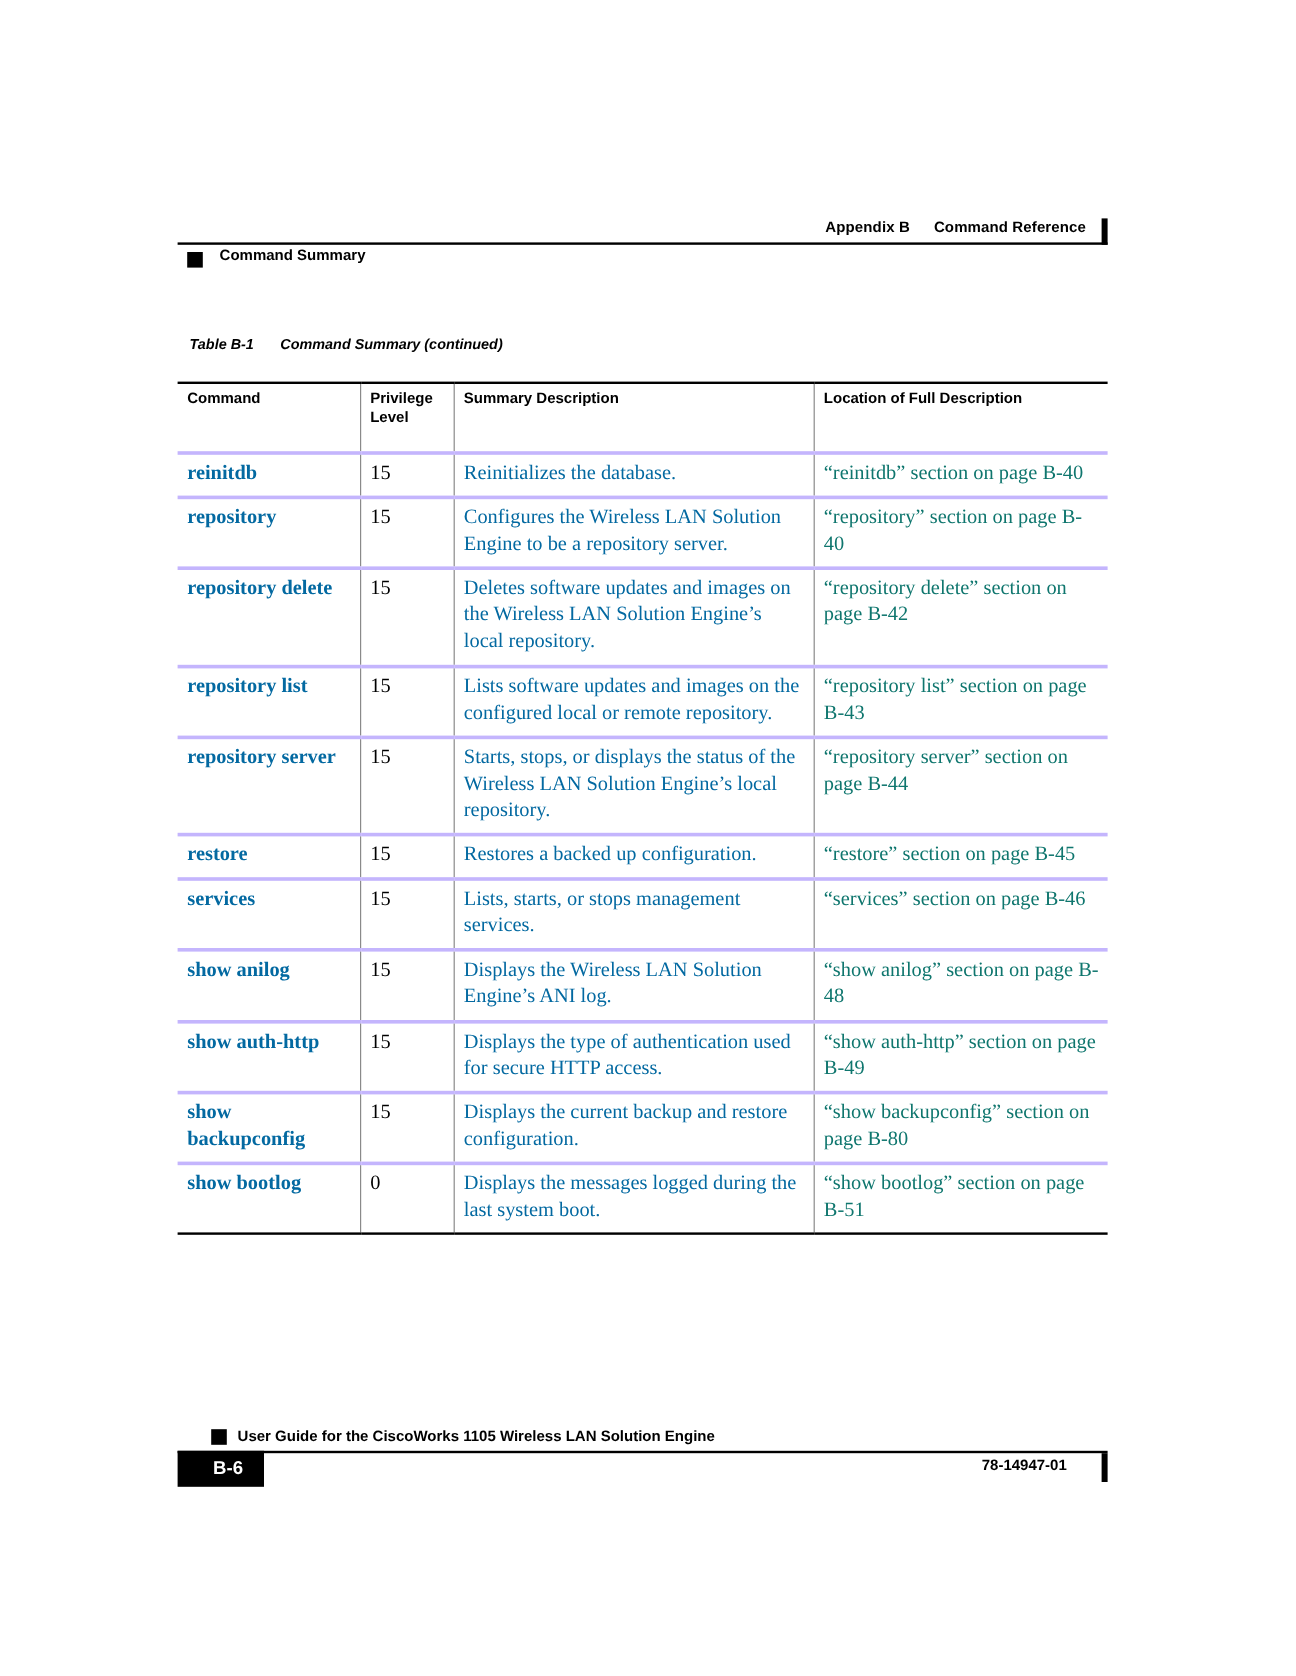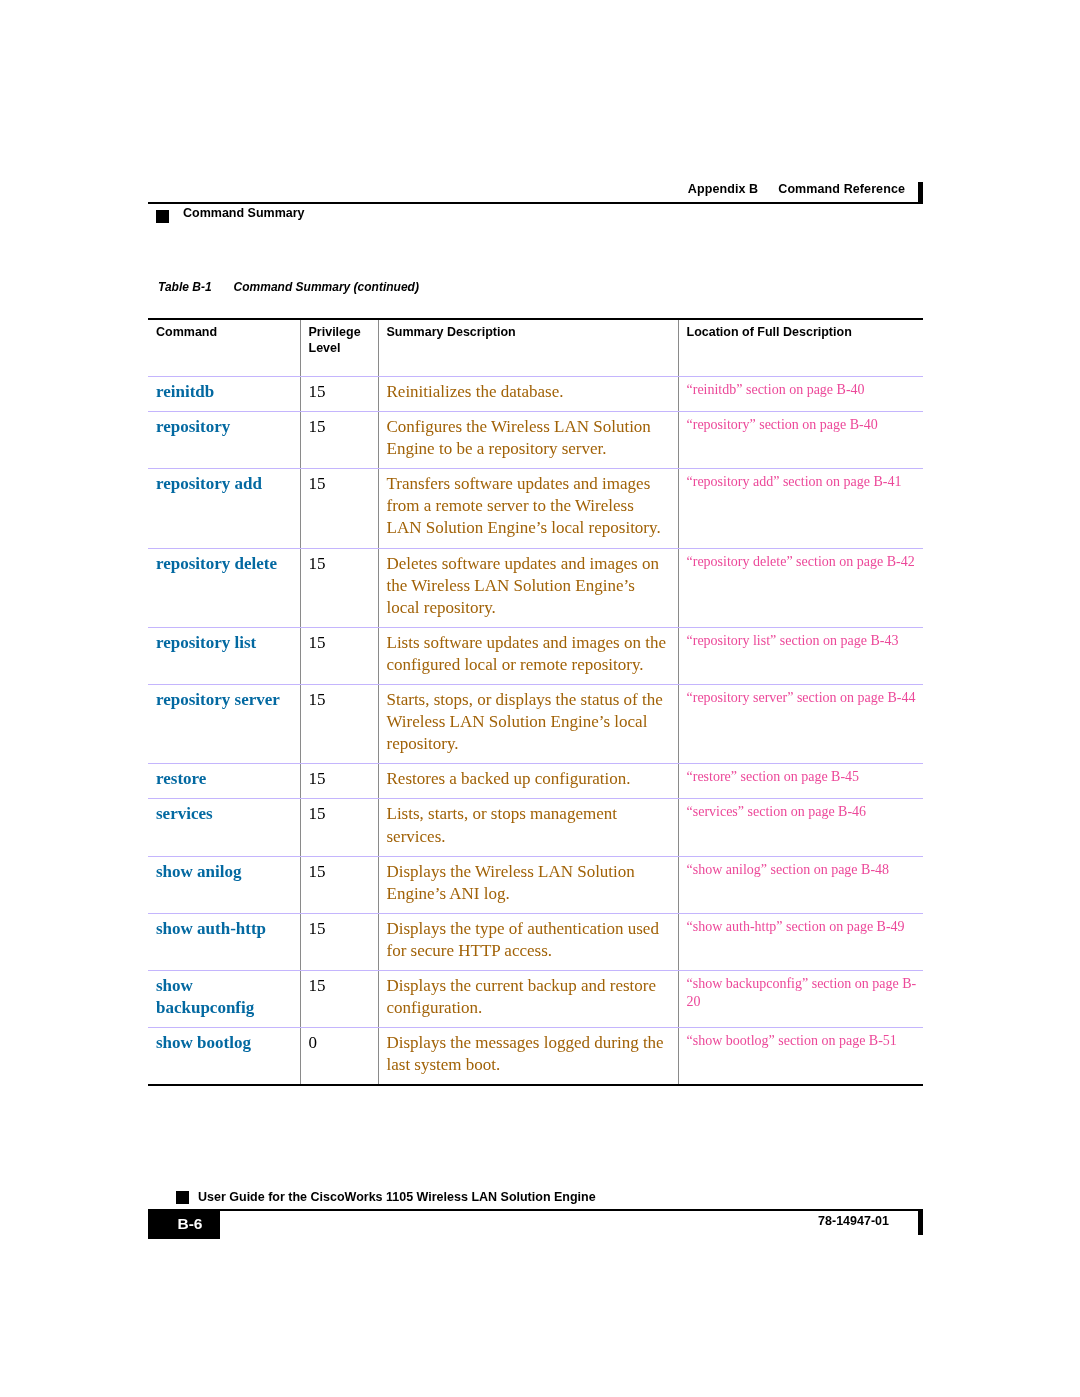--- a/index.html
+++ b/index.html
@@ -110,21 +110,21 @@
   }
   .cmd-table col.c-command { width: 152px; }
   .cmd-table col.c-level   { width: 78px; }
   .cmd-table col.c-summary { width: 300px; }
   .cmd-table col.c-loc     { width: 245px; }
 
   .cmd-table th, .cmd-table td {
     vertical-align: top;
     padding: 4px 6px 8px 8px;
     border-left: 1px solid #8a8a8a;
-    border-bottom: 1px solid #c4b5fd;
+    border-bottom: 3px solid #c4b5fd;
     line-height: 1.30;
   }
   .cmd-table th:first-child,
   .cmd-table td:first-child {
     border-left: none;
     padding-left: 8px;
   }
 
   thead th {
     font-family: "Liberation Sans", sans-serif;
@@ -156,27 +156,27 @@
     font-size: 17px;
   }
   .cell-level {
     font-family: "Liberation Serif", serif;
     color: #000;
     font-size: 17px;
     padding-left: 7px;
   }
   .cell-summary {
     font-family: "Liberation Serif", serif;
-    color: #a16207;
+    color: #0369a1;
     font-size: 17px;
   }
   .cell-loc {
     font-family: "Liberation Serif", serif;
-    color: #ec4899;
-    font-size: 14px;
+    color: #0f766e;
+    font-size: 17px;
   }
 
   
   .running-footer {
     position: absolute;
     left: 148px;
     top: 1190px;
     width: 775px;
     height: 50px;
   }
@@ -301,26 +301,20 @@
           <td class="cell-summary">Reinitializes the database.</td>
           <td class="cell-loc">“reinitdb” section on page B-40</td>
         </tr>
         <tr>
           <td class="cell-command">repository</td>
           <td class="cell-level">15</td>
           <td class="cell-summary">Configures the Wireless LAN Solution Engine to be a repository server.</td>
           <td class="cell-loc">“repository” section on page B-40</td>
         </tr>
         <tr>
-          <td class="cell-command">repository add</td>
-          <td class="cell-level">15</td>
-          <td class="cell-summary">Transfers software updates and images from a remote server to the Wireless LAN Solution Engine’s local repository.</td>
-          <td class="cell-loc">“repository add” section on page B-41</td>
-        </tr>
-        <tr>
           <td class="cell-command">repository delete</td>
           <td class="cell-level">15</td>
           <td class="cell-summary">Deletes software updates and images on the Wireless LAN Solution Engine’s local repository.</td>
           <td class="cell-loc">“repository delete” section on page B-42</td>
         </tr>
         <tr>
           <td class="cell-command">repository list</td>
           <td class="cell-level">15</td>
           <td class="cell-summary">Lists software updates and images on the configured local or remote repository.</td>
           <td class="cell-loc">“repository list” section on page B-43</td>
@@ -352,21 +346,21 @@
         <tr>
           <td class="cell-command">show auth-http</td>
           <td class="cell-level">15</td>
           <td class="cell-summary">Displays the type of authentication used for secure HTTP access.</td>
           <td class="cell-loc">“show auth-http” section on page B-49</td>
         </tr>
         <tr>
           <td class="cell-command">show backupconfig</td>
           <td class="cell-level">15</td>
           <td class="cell-summary">Displays the current backup and restore configuration.</td>
-          <td class="cell-loc">“show backupconfig” section on page B-20</td>
+          <td class="cell-loc">“show backupconfig” section on page B-80</td>
         </tr>
         <tr>
           <td class="cell-command">show bootlog</td>
           <td class="cell-level">0</td>
           <td class="cell-summary">Displays the messages logged during the last system boot.</td>
           <td class="cell-loc">“show bootlog” section on page B-51</td>
         </tr>
       </tbody>
   </table>
 

